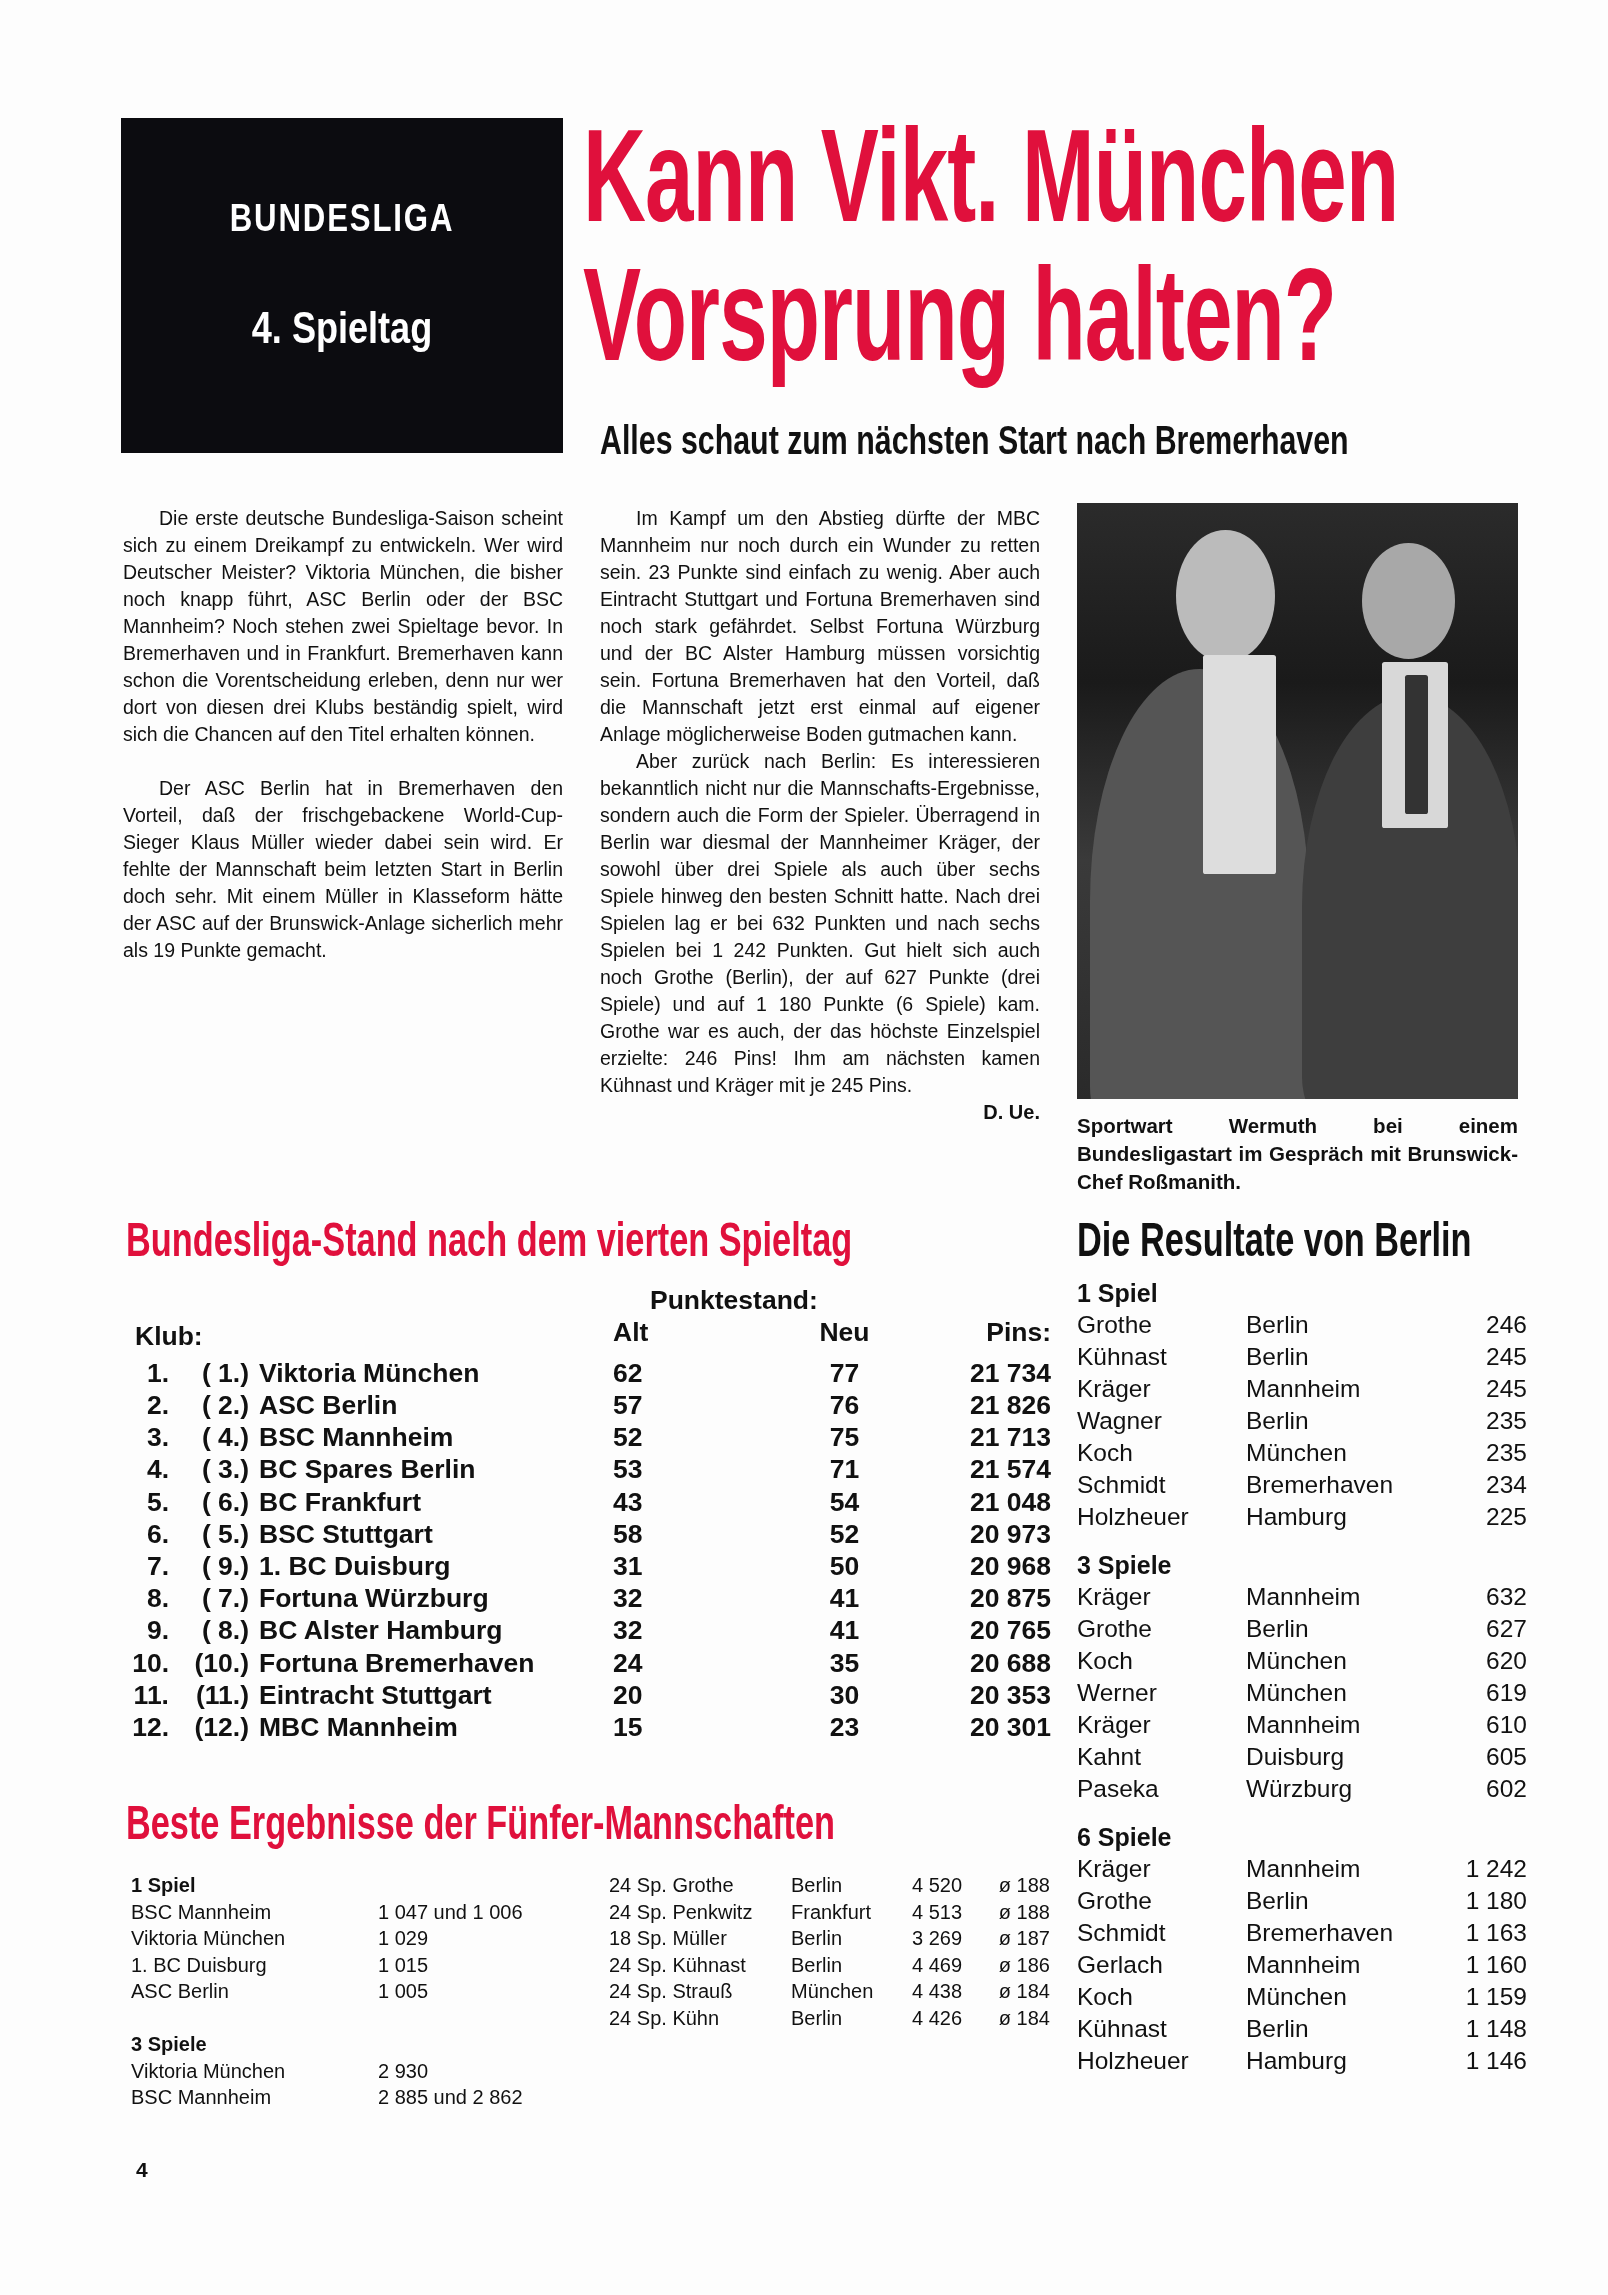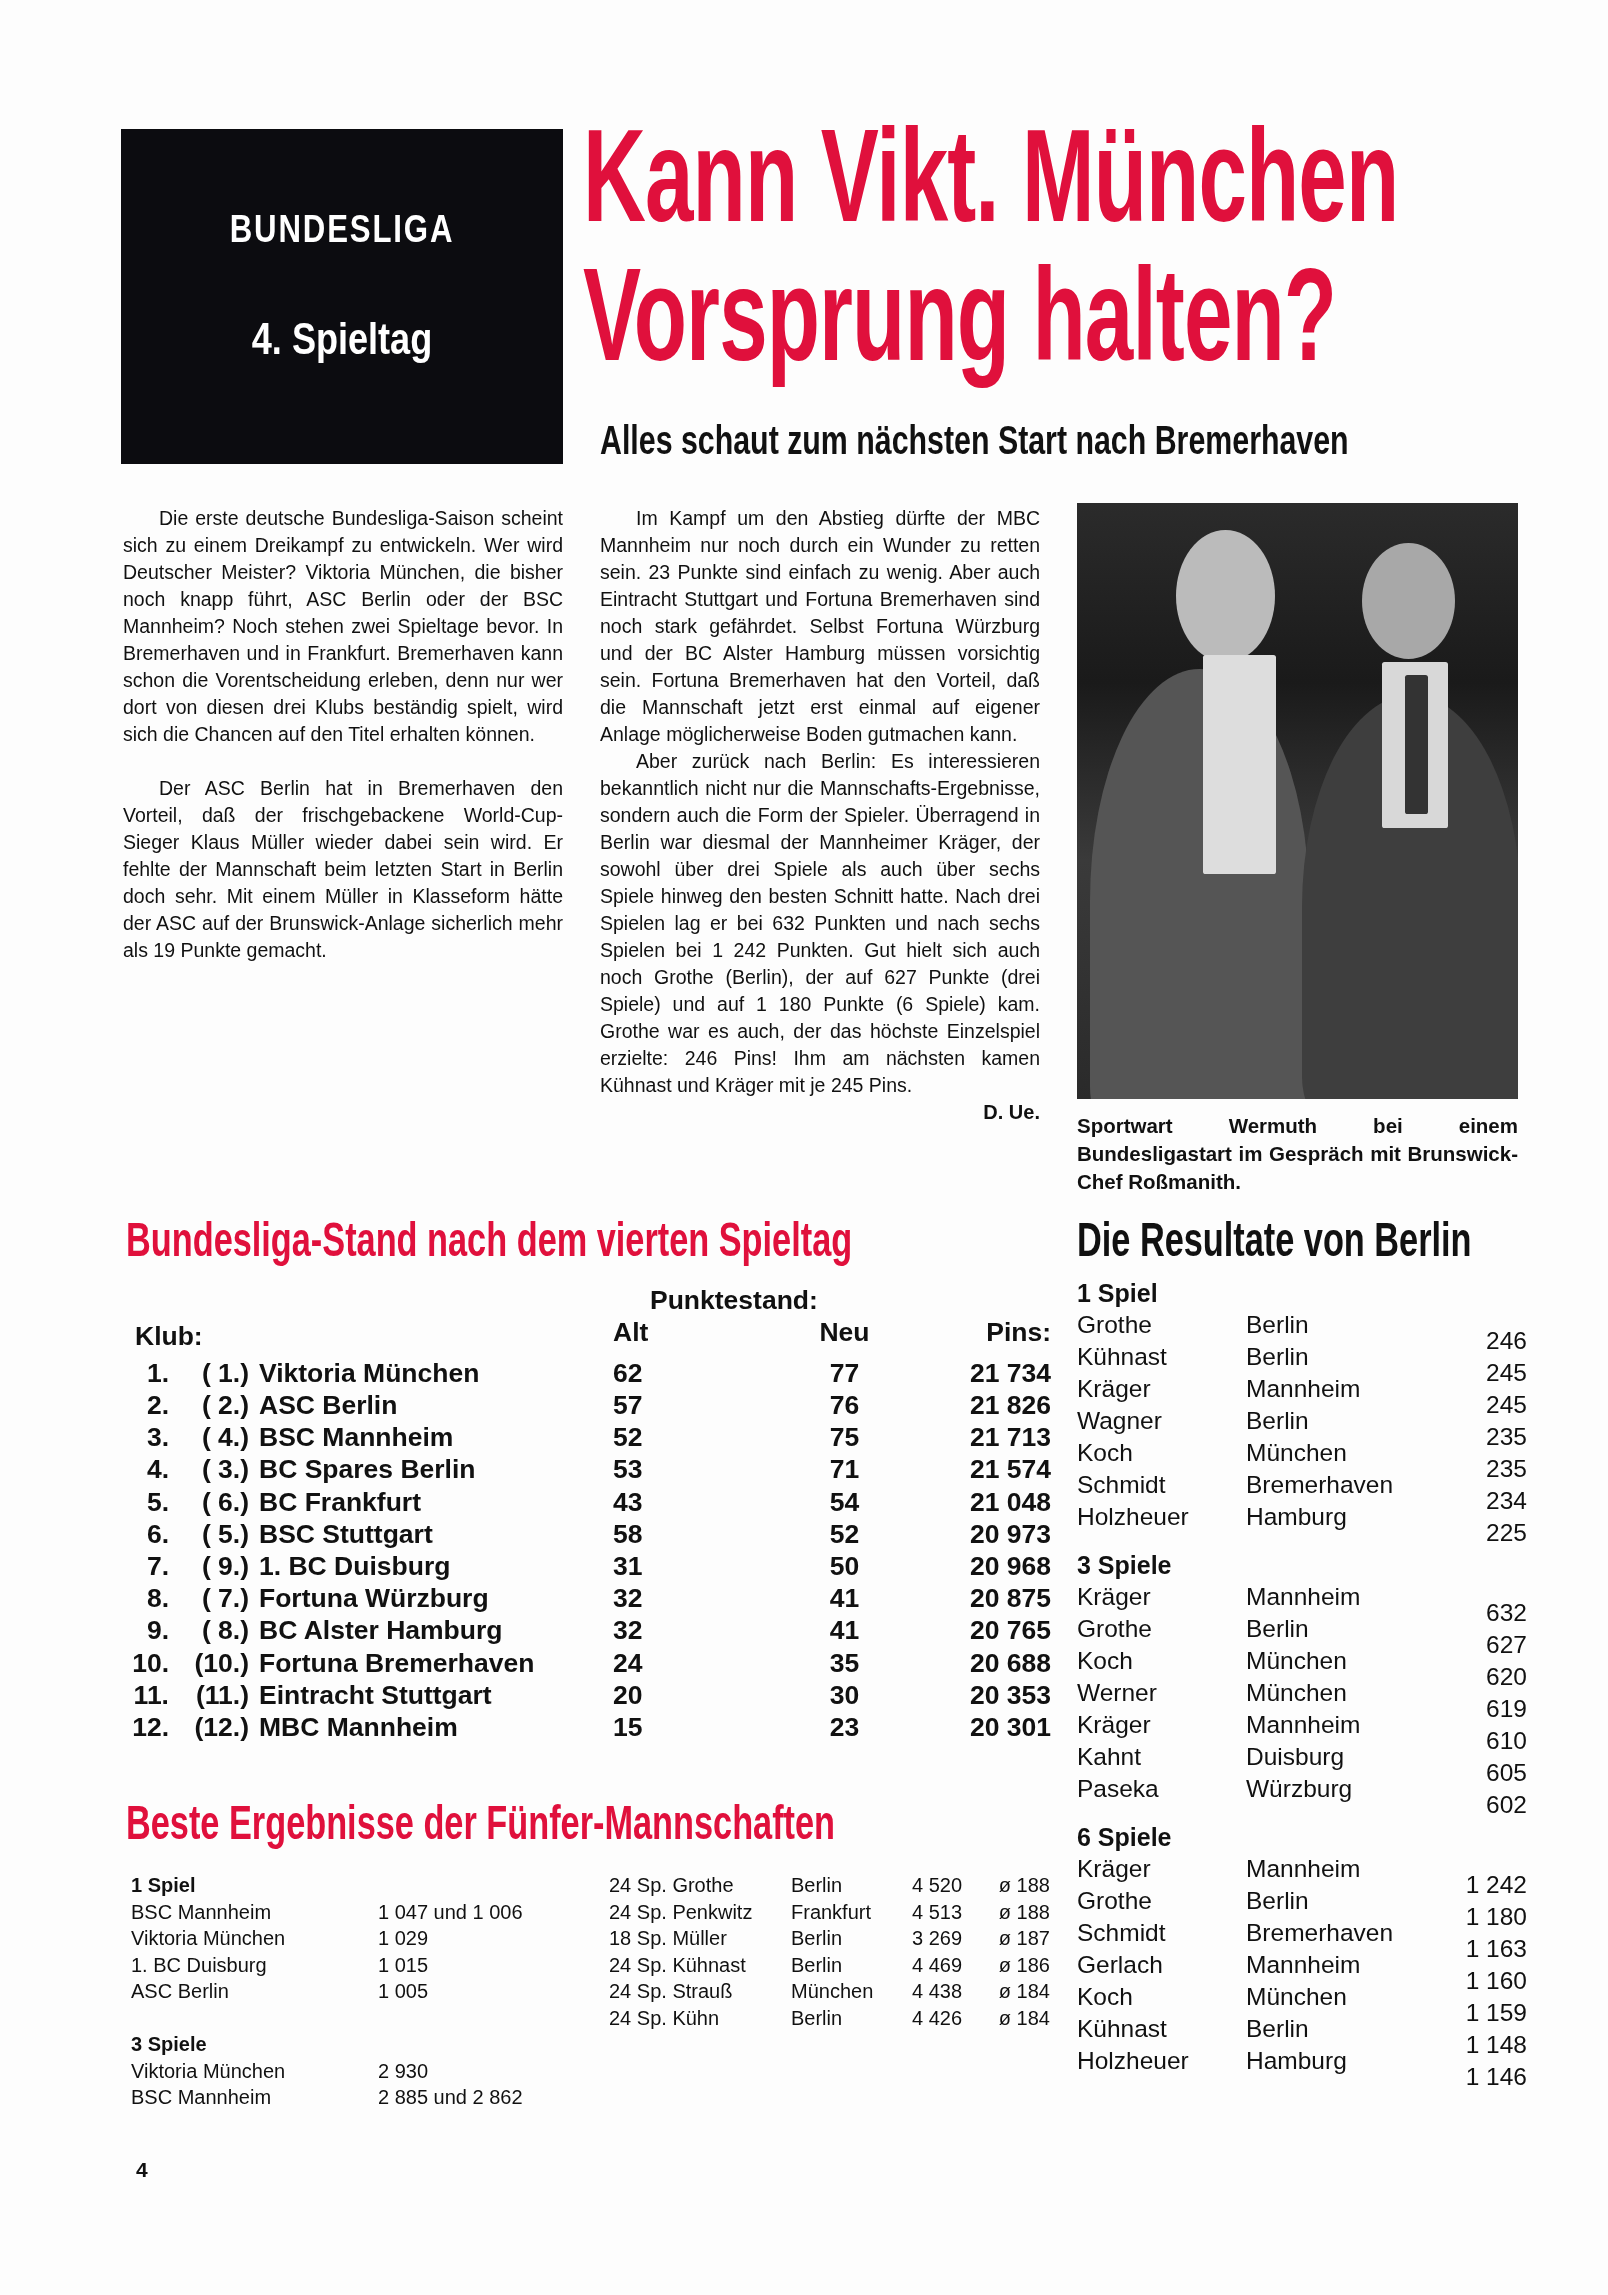--- a/index.html
+++ b/index.html
@@ -1,20 +1,20 @@
 <!DOCTYPE html>
 <html style="font-size:10.6px"><head>
 <meta charset="utf-8">
 <style>
   html, body { margin:0; padding:0; background:#fdfdfd; }
   body { width:1609px; height:2295px; position:relative; overflow:hidden; color:#111; font-family:"Liberation Sans", sans-serif; }
   .abs { position:absolute; }
 
   
-  #badge { left:121px; top:129px; width:442px; height:335px; background:#0c0c10; color:#fff; text-align:center; }
+  #badge { left:121px; top:118px; width:442px; height:335px; background:#0c0c10; color:#fff; text-align:center; }
   #badge .l1 { position:absolute; left:0; right:0; top:79px; font-size:38px; font-weight:bold; letter-spacing:0.06em; transform:scaleX(0.82); }
   #badge .l2 { position:absolute; left:0; right:0; top:185px; font-size:44px; font-weight:bold; transform:scaleX(0.82); }
 
   
   #headline { left:583px; top:106px; width:941px; }
   #headline .h1 { font-size:132px; line-height:139px; font-weight:bold; color:#e0103c; white-space:nowrap; transform-origin:left top; transform:scaleX(0.66); letter-spacing:-0.01em; }
   #subhead { left:600px; top:417px; font-size:41px; font-weight:bold; white-space:nowrap; transform-origin:left top; transform:scaleX(0.74); }
 
   
   .col { font-size:19.5px; line-height:27px; text-align:justify; }
@@ -45,21 +45,21 @@
   .c-alt { position:absolute; left:490px; width:79px; text-align:left; }
   .c-neu { position:absolute; left:682px; width:79px; text-align:center; }
   .c-pins { position:absolute; left:815px; width:113px; text-align:right; }
 
   
   #results { left:1077px; top:1279px; width:450px; font-size:24.5px; }
   #results .grp-title { font-weight:bold; font-size:25px; height:32px; }
   #results .r { height:32px; position:relative; }
   #results .r .n { position:absolute; left:0; }
   #results .r .c { position:absolute; left:169px; }
-  #results .r .v { position:absolute; right:0; text-align:right;margin-top:16px; }
+  #results .r .v { position:absolute; right:0; text-align:right; }
   #results .gap { height:16px; }
 
   
   #best { left:131px; top:1872px; width:431px; font-size:20px; line-height:26.5px; }
   #best .t { font-weight:bold; }
   #best .br { position:relative; height:26.5px; }
   #best .br .a { position:absolute; left:0; }
   #best .br .b { position:absolute; left:247px; }
   #best .gap { height:26.5px; }
 

